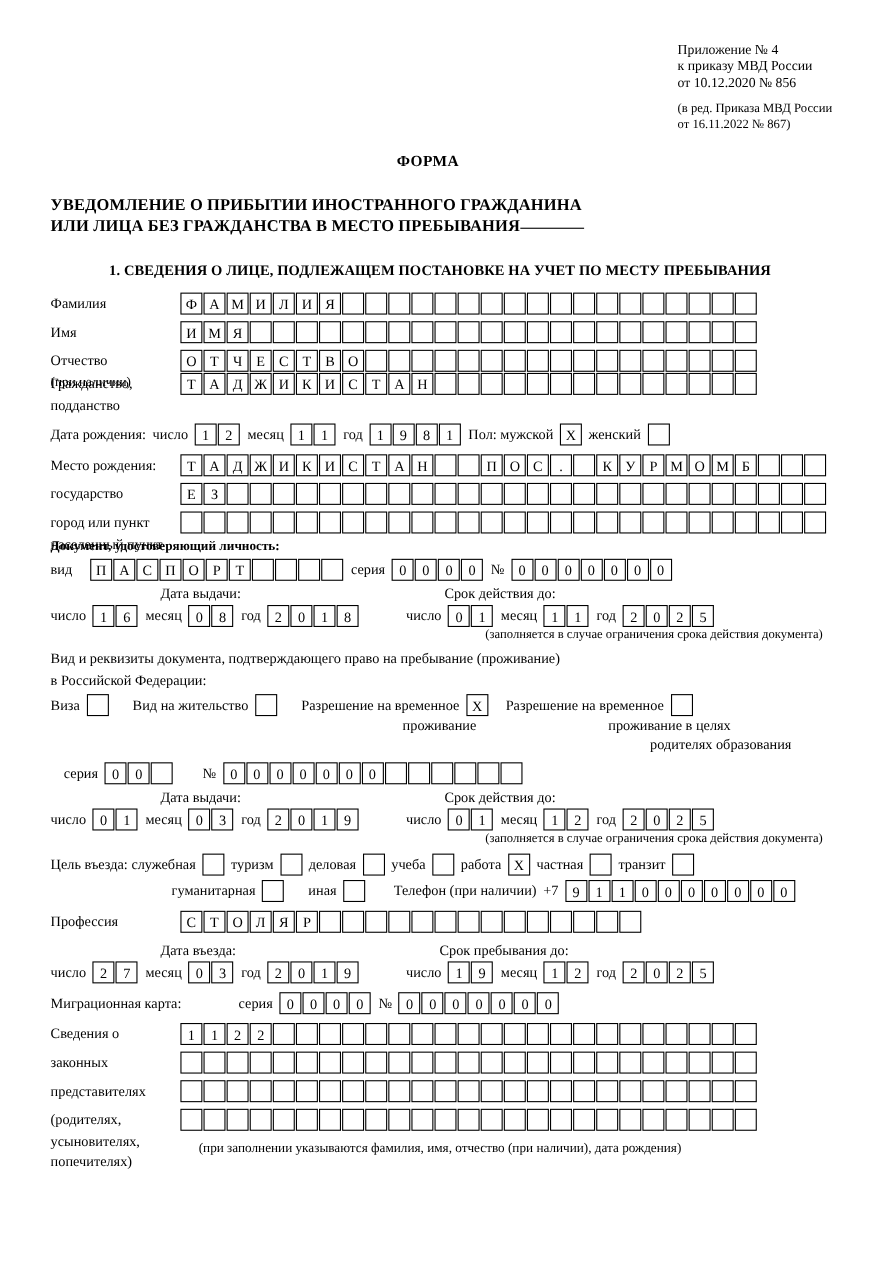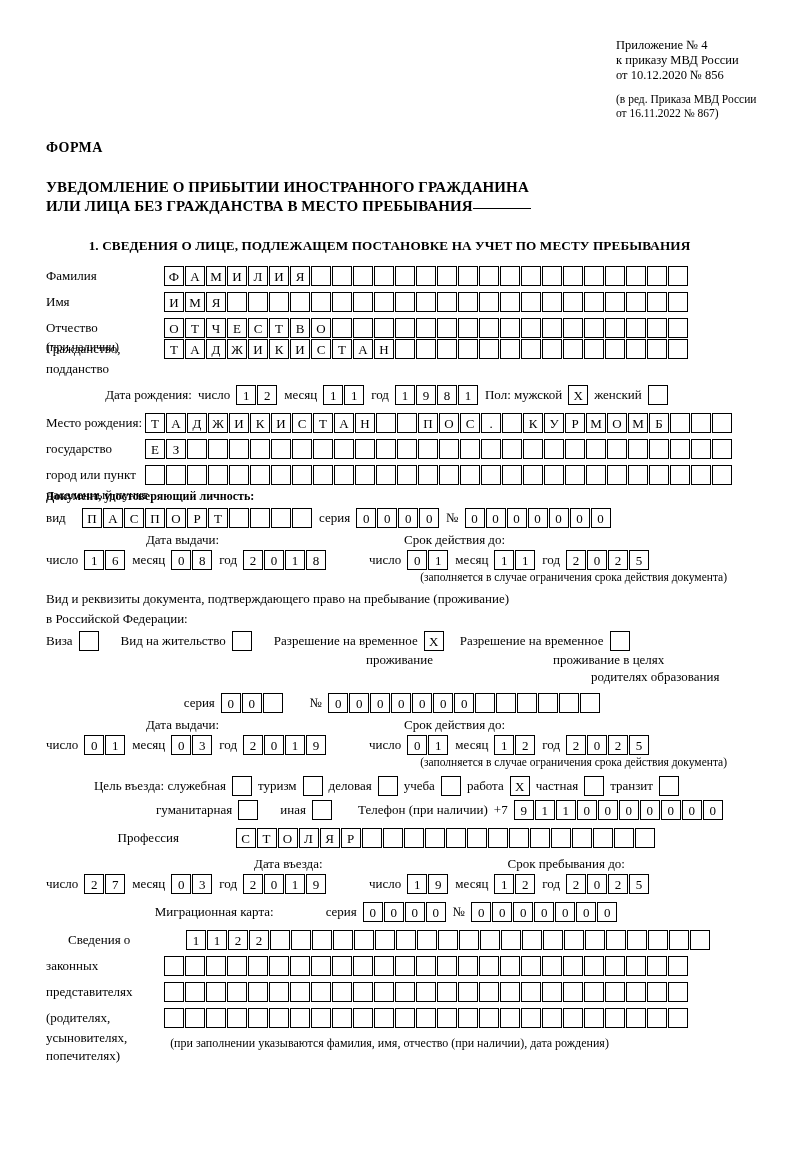--- a/index.html
+++ b/index.html
@@ -13,36 +13,36 @@
     font-family: "Liberation Serif", serif;
     color: #000;
     position: relative;
     overflow: hidden;
   }
   .page {
     position: relative;
     width: 800px;
     height: 1004px;
     box-sizing: border-box;
-    padding: 38px 67px 10px 46px;
+    padding: 38px 46px 10px 46px;
   }
   
   .hdr {
     margin-left: 570px;
     font-size: 12.5px;
     line-height: 15px;
   }
   .hdr .l { white-space: nowrap; }
   .hdr .sub {
     margin-top: 9px;
     font-size: 11.5px;
     line-height: 14px;
   }
   .forma {
-    text-align: left;
+    text-align: center;
     font-weight: bold;
     font-size: 14px;
     letter-spacing: .4px;
     margin-top: 20px;
     padding-right: 22px;
   }
   .title {
     font-weight: bold;
     font-size: 15px;
     line-height: 19px;
@@ -108,21 +108,21 @@
 
   .center-note {
     font-size: 12px;
     font-weight: bold;
     margin-top: 10px;
   }
   .small-note { font-size: 11.5px; }
 
   .mt2 { margin-top: 2px; }
   .mt4 { margin-top: 4px; }
-  .mt8 { margin-top: 8px; justify-content: center; }
+  .mt8 { margin-top: 8px; }
   .mt12 { margin-top: 12px; }
 
   .flexgap { display: flex; align-items: center; }
   .flexgap > * { margin-right: 6px; }
 
   .bottom-note {
     text-align: center;
     font-size: 12px;
     margin-top: 10px;
   }

